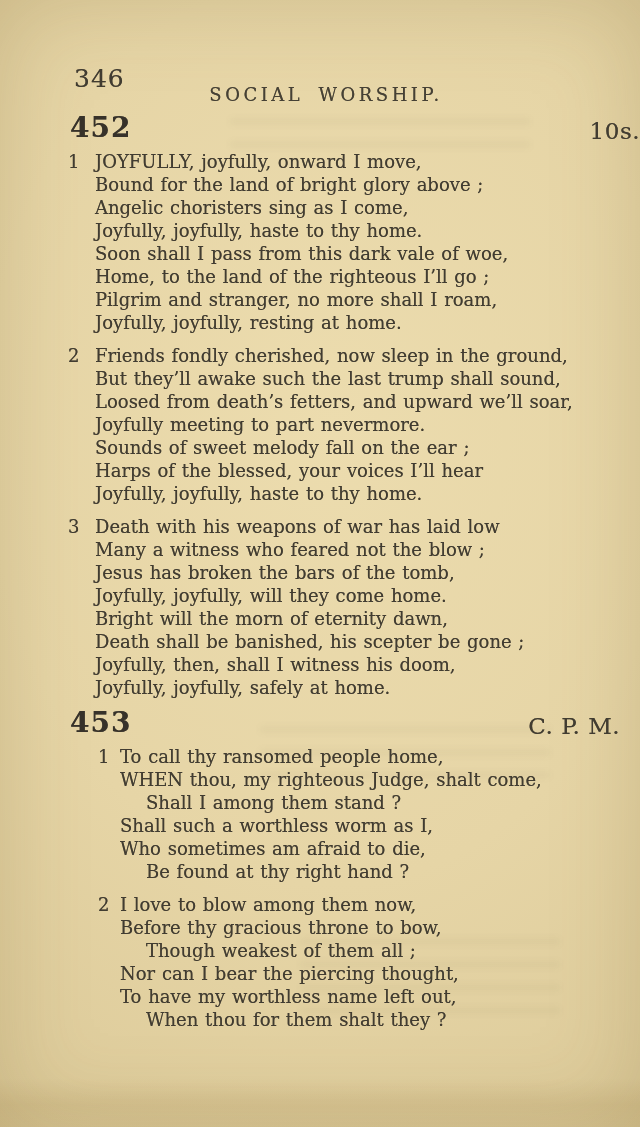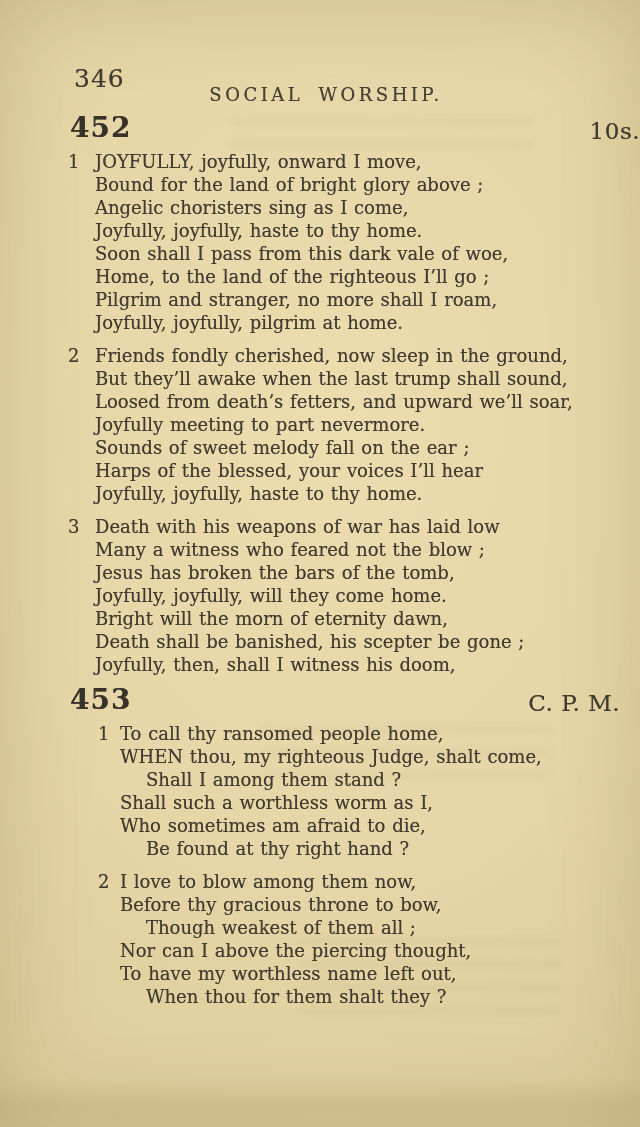--- a/index.html
+++ b/index.html
@@ -145,59 +145,60 @@
           <div class="hymn-head"><span class="hymn-number">452</span><span class="hymn-meter">10s.</span></div>
           <div class="verse">
             <span class="verse-num">1</span>
             <div class="line">JOYFULLY, joyfully, onward I move,</div>
             <div class="line">Bound for the land of bright glory above ;</div>
             <div class="line">Angelic choristers sing as I come,</div>
             <div class="line">Joyfully, joyfully, haste to thy home.</div>
             <div class="line">Soon shall I pass from this dark vale of woe,</div>
             <div class="line">Home, to the land of the righteous I’ll go ;</div>
             <div class="line">Pilgrim and stranger, no more shall I roam,</div>
-            <div class="line">Joyfully, joyfully, pilgrim at home.</div>
+            <div class="line">Joyfully, joyfully, resting at home.</div>
           </div>
           <div class="verse">
             <span class="verse-num">2</span>
             <div class="line">Friends fondly cherished, now sleep in the ground,</div>
-            <div class="line">But they’ll awake when the last trump shall sound,</div>
+            <div class="line">But they’ll awake such the last trump shall sound,</div>
             <div class="line">Loosed from death’s fetters, and upward we’ll soar,</div>
             <div class="line">Joyfully meeting to part nevermore.</div>
             <div class="line">Sounds of sweet melody fall on the ear ;</div>
             <div class="line">Harps of the blessed, your voices I’ll hear</div>
             <div class="line">Joyfully, joyfully, haste to thy home.</div>
           </div>
           <div class="verse">
             <span class="verse-num">3</span>
             <div class="line">Death with his weapons of war has laid low</div>
             <div class="line">Many a witness who feared not the blow ;</div>
             <div class="line">Jesus has broken the bars of the tomb,</div>
             <div class="line">Joyfully, joyfully, will they come home.</div>
             <div class="line">Bright will the morn of eternity dawn,</div>
             <div class="line">Death shall be banished, his scepter be gone ;</div>
             <div class="line">Joyfully, then, shall I witness his doom,</div>
+            <div class="line">Joyfully, joyfully, safely at home.</div>
           </div>
         </section>
         <section class="hymn hymn-453">
           <div class="hymn-head"><span class="hymn-number">453</span><span class="hymn-meter">C. P. M.</span></div>
           <div class="verse">
             <span class="verse-num">1</span>
             <div class="line">To call thy ransomed people home,</div>
             <div class="line">WHEN thou, my righteous Judge, shalt come,</div>
             <div class="line indent">Shall I among them stand ?</div>
             <div class="line">Shall such a worthless worm as I,</div>
             <div class="line">Who sometimes am afraid to die,</div>
             <div class="line indent">Be found at thy right hand ?</div>
           </div>
           <div class="verse">
             <span class="verse-num">2</span>
             <div class="line">I love to blow among them now,</div>
             <div class="line">Before thy gracious throne to bow,</div>
             <div class="line indent">Though weakest of them all ;</div>
-            <div class="line">Nor can I above the piercing thought,</div>
+            <div class="line">Nor can I bear the piercing thought,</div>
             <div class="line">To have my worthless name left out,</div>
             <div class="line indent">When thou for them shalt they ?</div>
           </div>
         </section>
       </div>
   </div>
 </div>
 
 </body></html>

